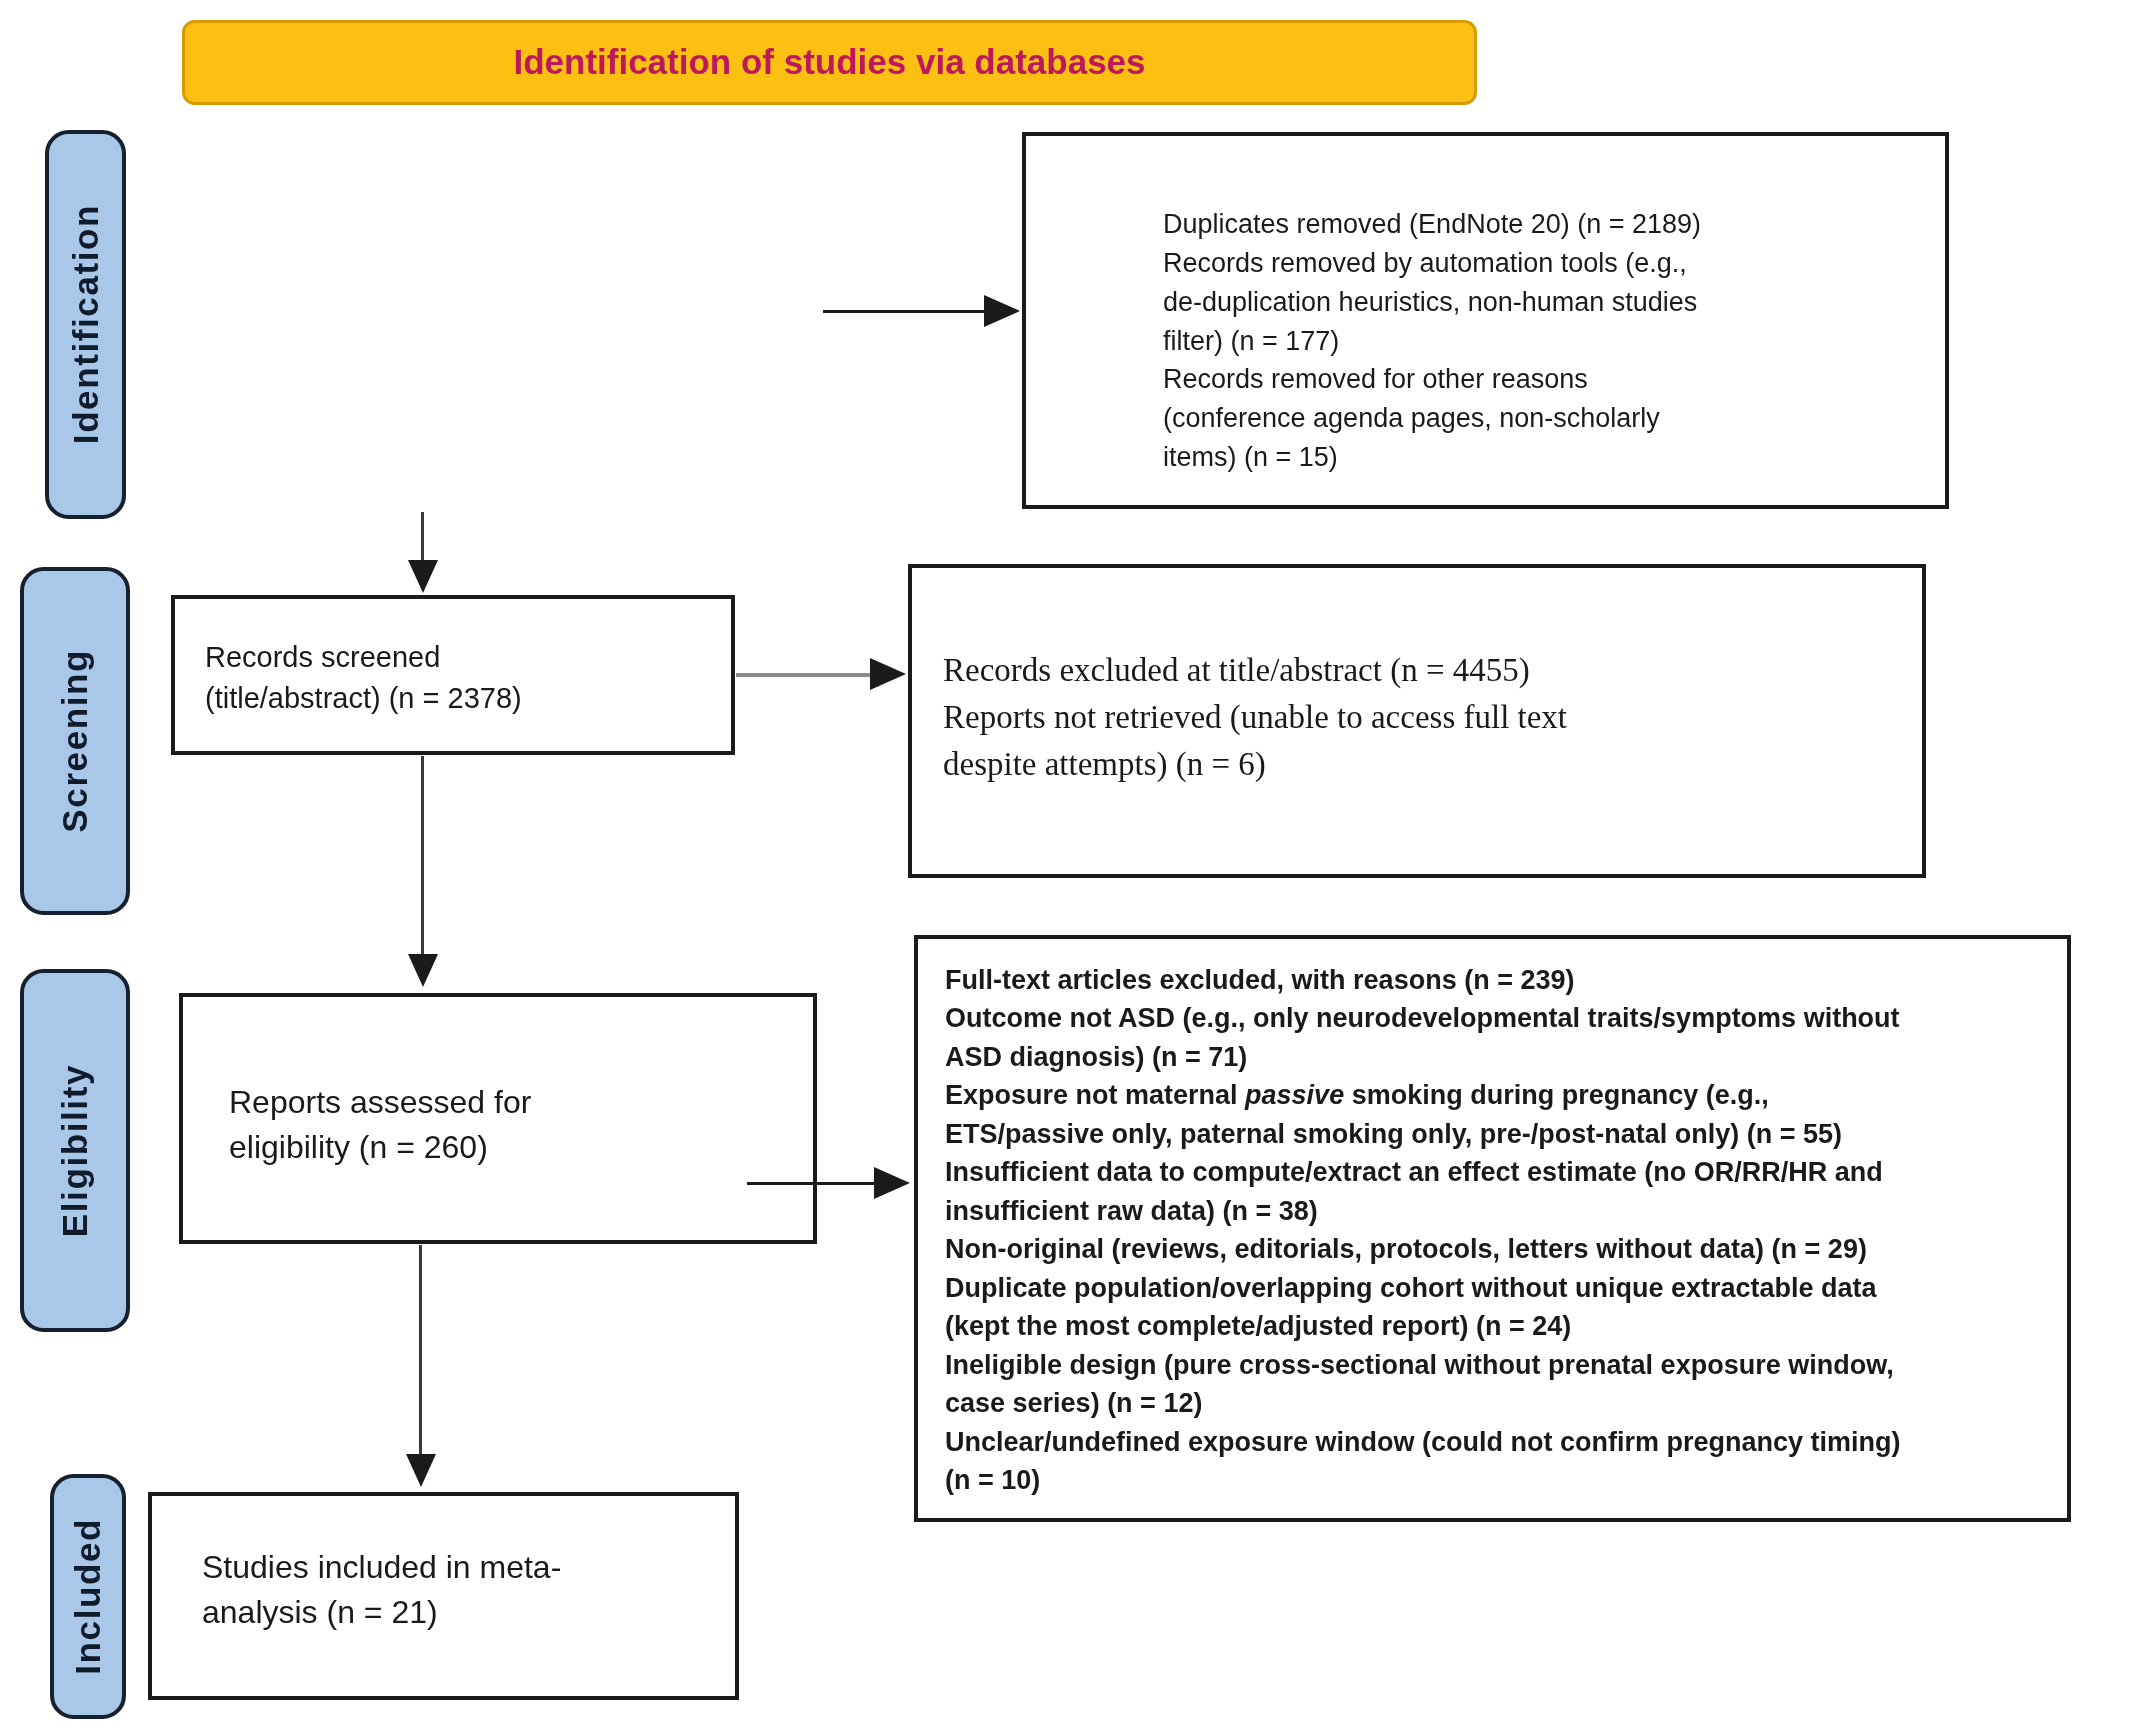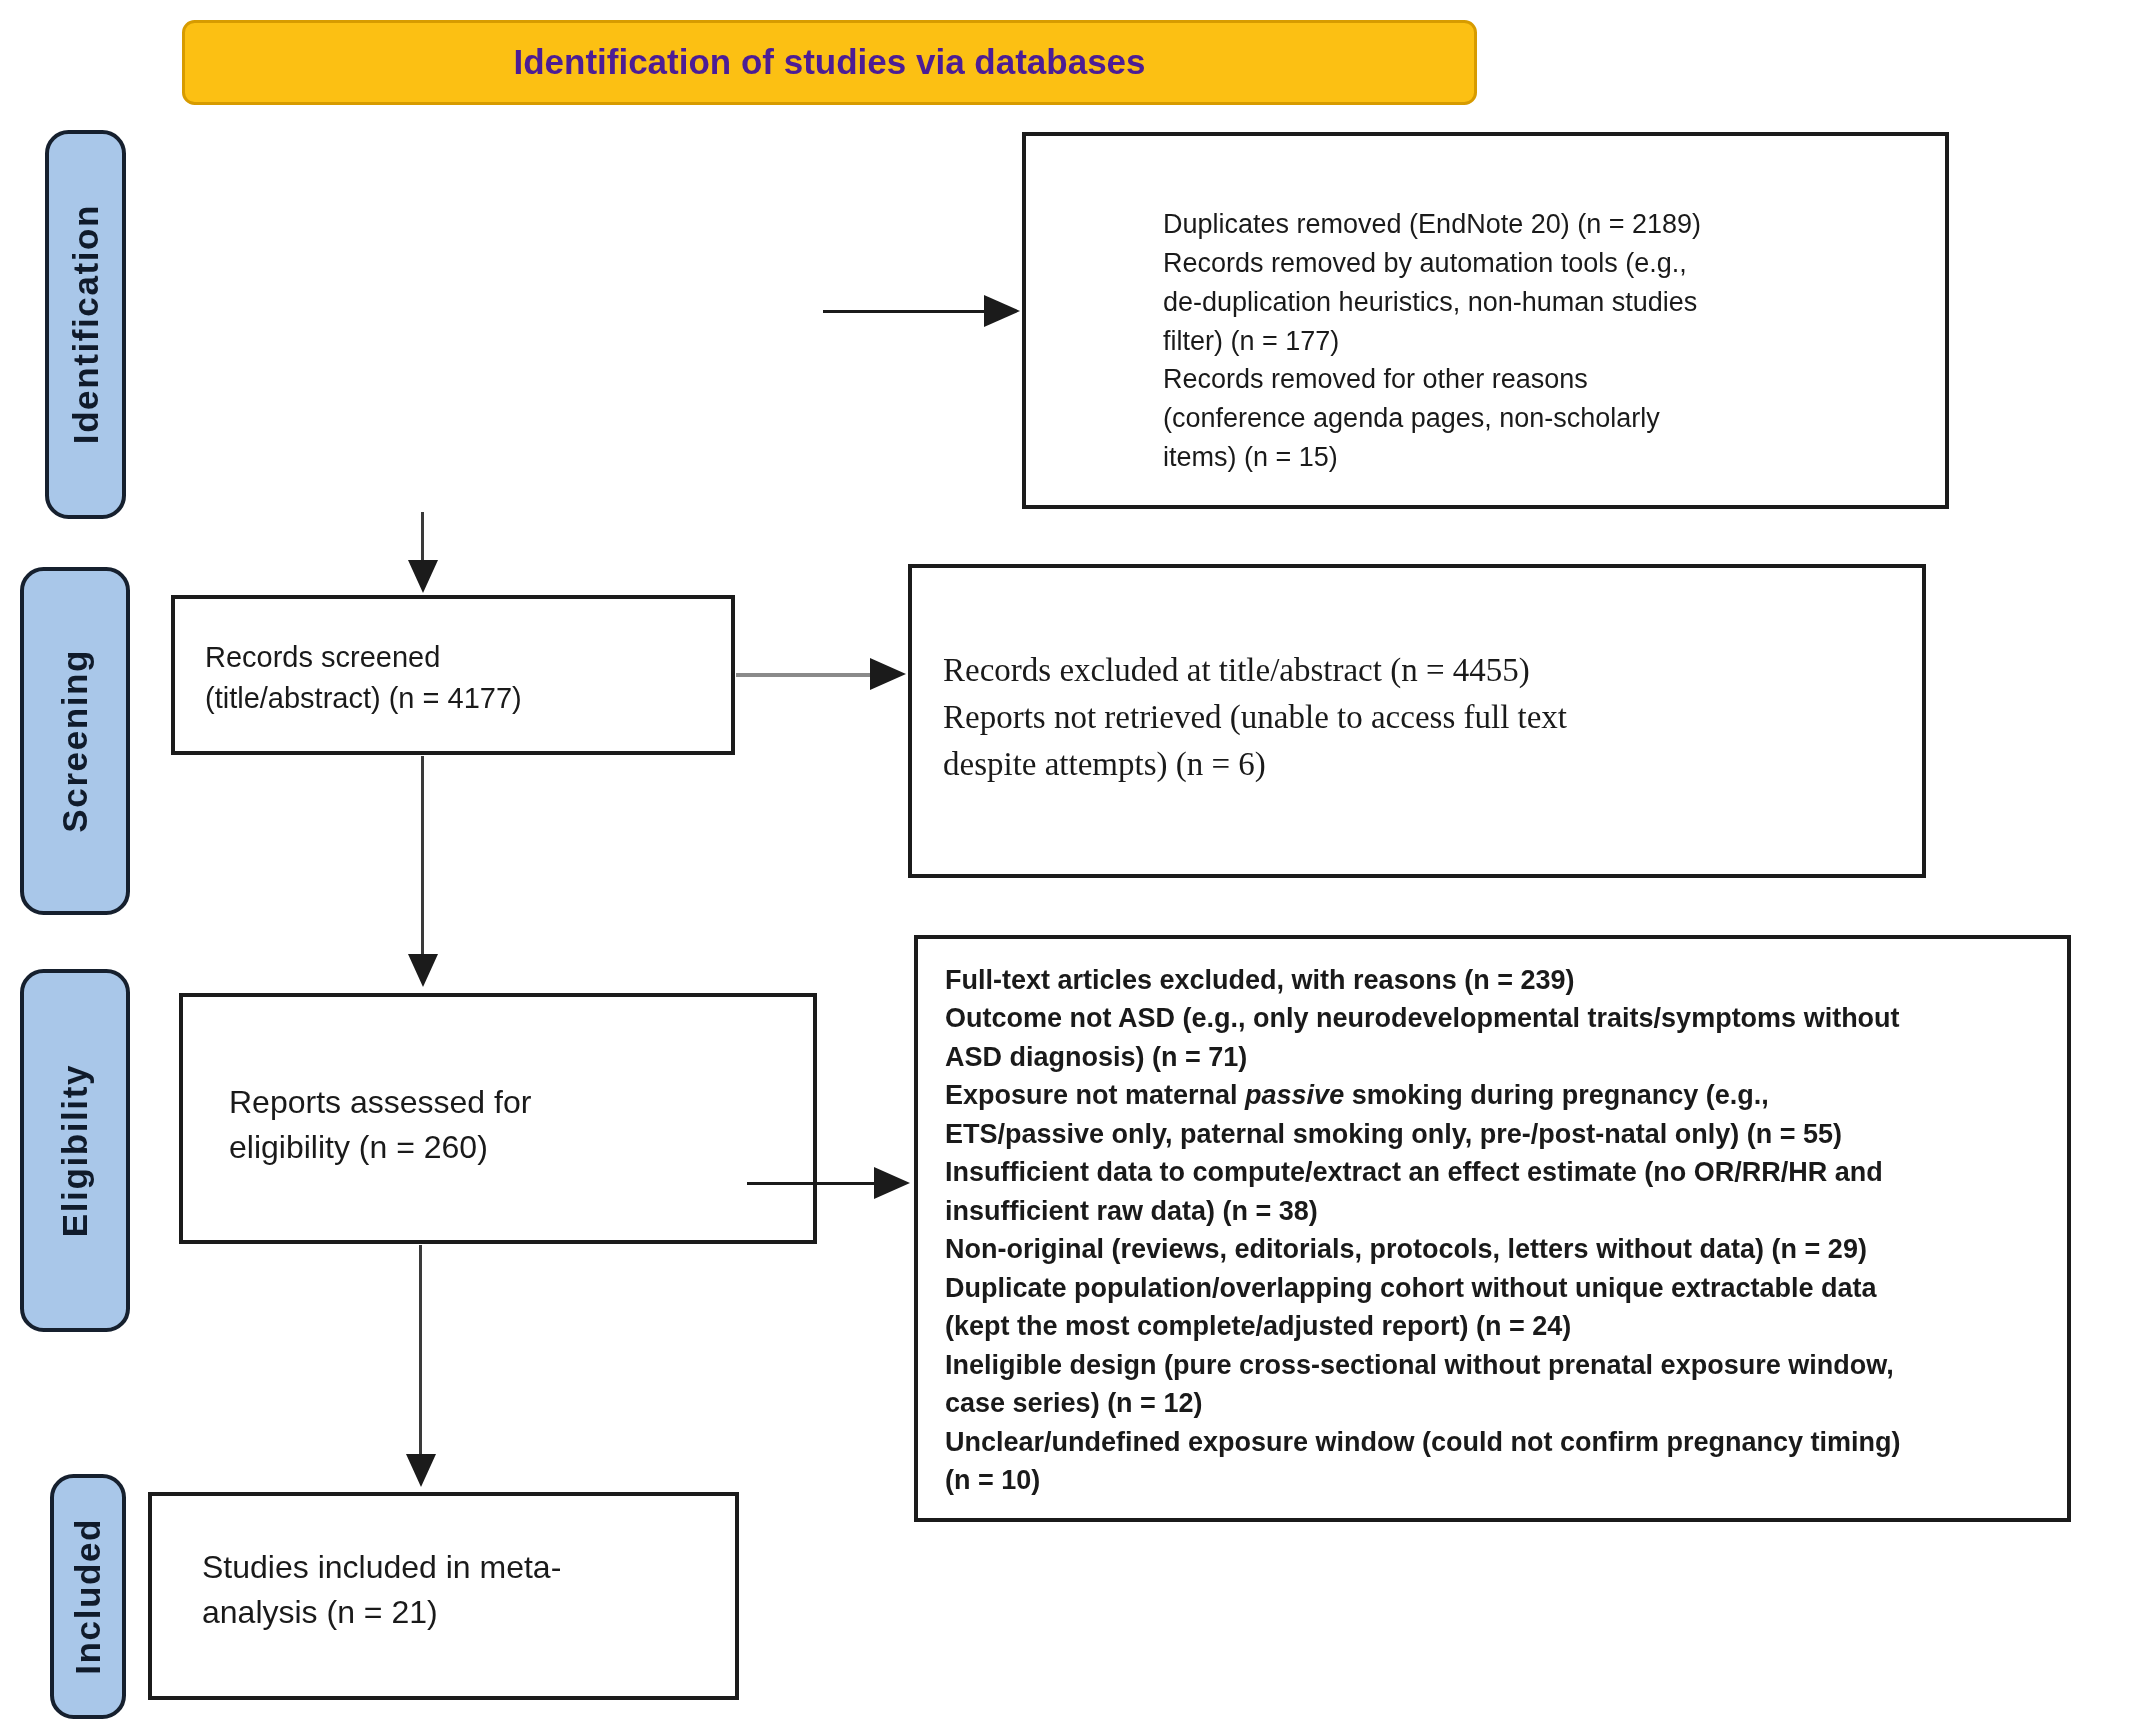--- a/index.html
+++ b/index.html
@@ -20,21 +20,21 @@
   }
   .abs { position: absolute; box-sizing: border-box; }
 
   
   .banner {
     left: 182px; top: 19.6px; width: 1295px; height: 85px;
     background: var(--banner_bg, #FCC013);
     border: 3.1px solid var(--banner_border, #D79B00);
     border-radius: 12.6px;
     display: flex; align-items: center; justify-content: center;
-    font-size: 35px; font-weight: bold; color: #4c1d95;
+    font-size: 35px; font-weight: bold; color: #be185d;
   }
 
   
   .stage {
     background: var(--stage_bg, #A9C7E9);
     border: 4.7px solid var(--stage_border, #16202E);
     border-radius: 23.6px;
     display: flex; align-items: center; justify-content: center;
   }
   .stage span {
@@ -137,21 +137,21 @@
     <div class="rm-details">Duplicates removed (EndNote 20) (n =  2189)
 Records removed by automation tools (e.g.,
 de-duplication heuristics, non-human studies
 filter) (n = 177)
 Records removed for other reasons
 (conference agenda pages, non-scholarly
 items) (n = 15)</div>
   </div>
 
   <div class="abs pbox box-screened">Records screened
-(title/abstract) (n = 4177)</div>
+(title/abstract) (n = 2378)</div>
 
   <div class="abs pbox box-screening-excluded">Records excluded at title/abstract (n = 4455)
 Reports not retrieved (unable to access full text
 despite attempts) (n = 6)</div>
 
   <div class="abs pbox box-assessed">Reports assessed for
 eligibility (n = 260)</div>
 
   <div class="abs pbox box-fulltext-excluded">Full-text articles excluded, with reasons (n = 239)
 Outcome not ASD (e.g., only neurodevelopmental traits/symptoms without

